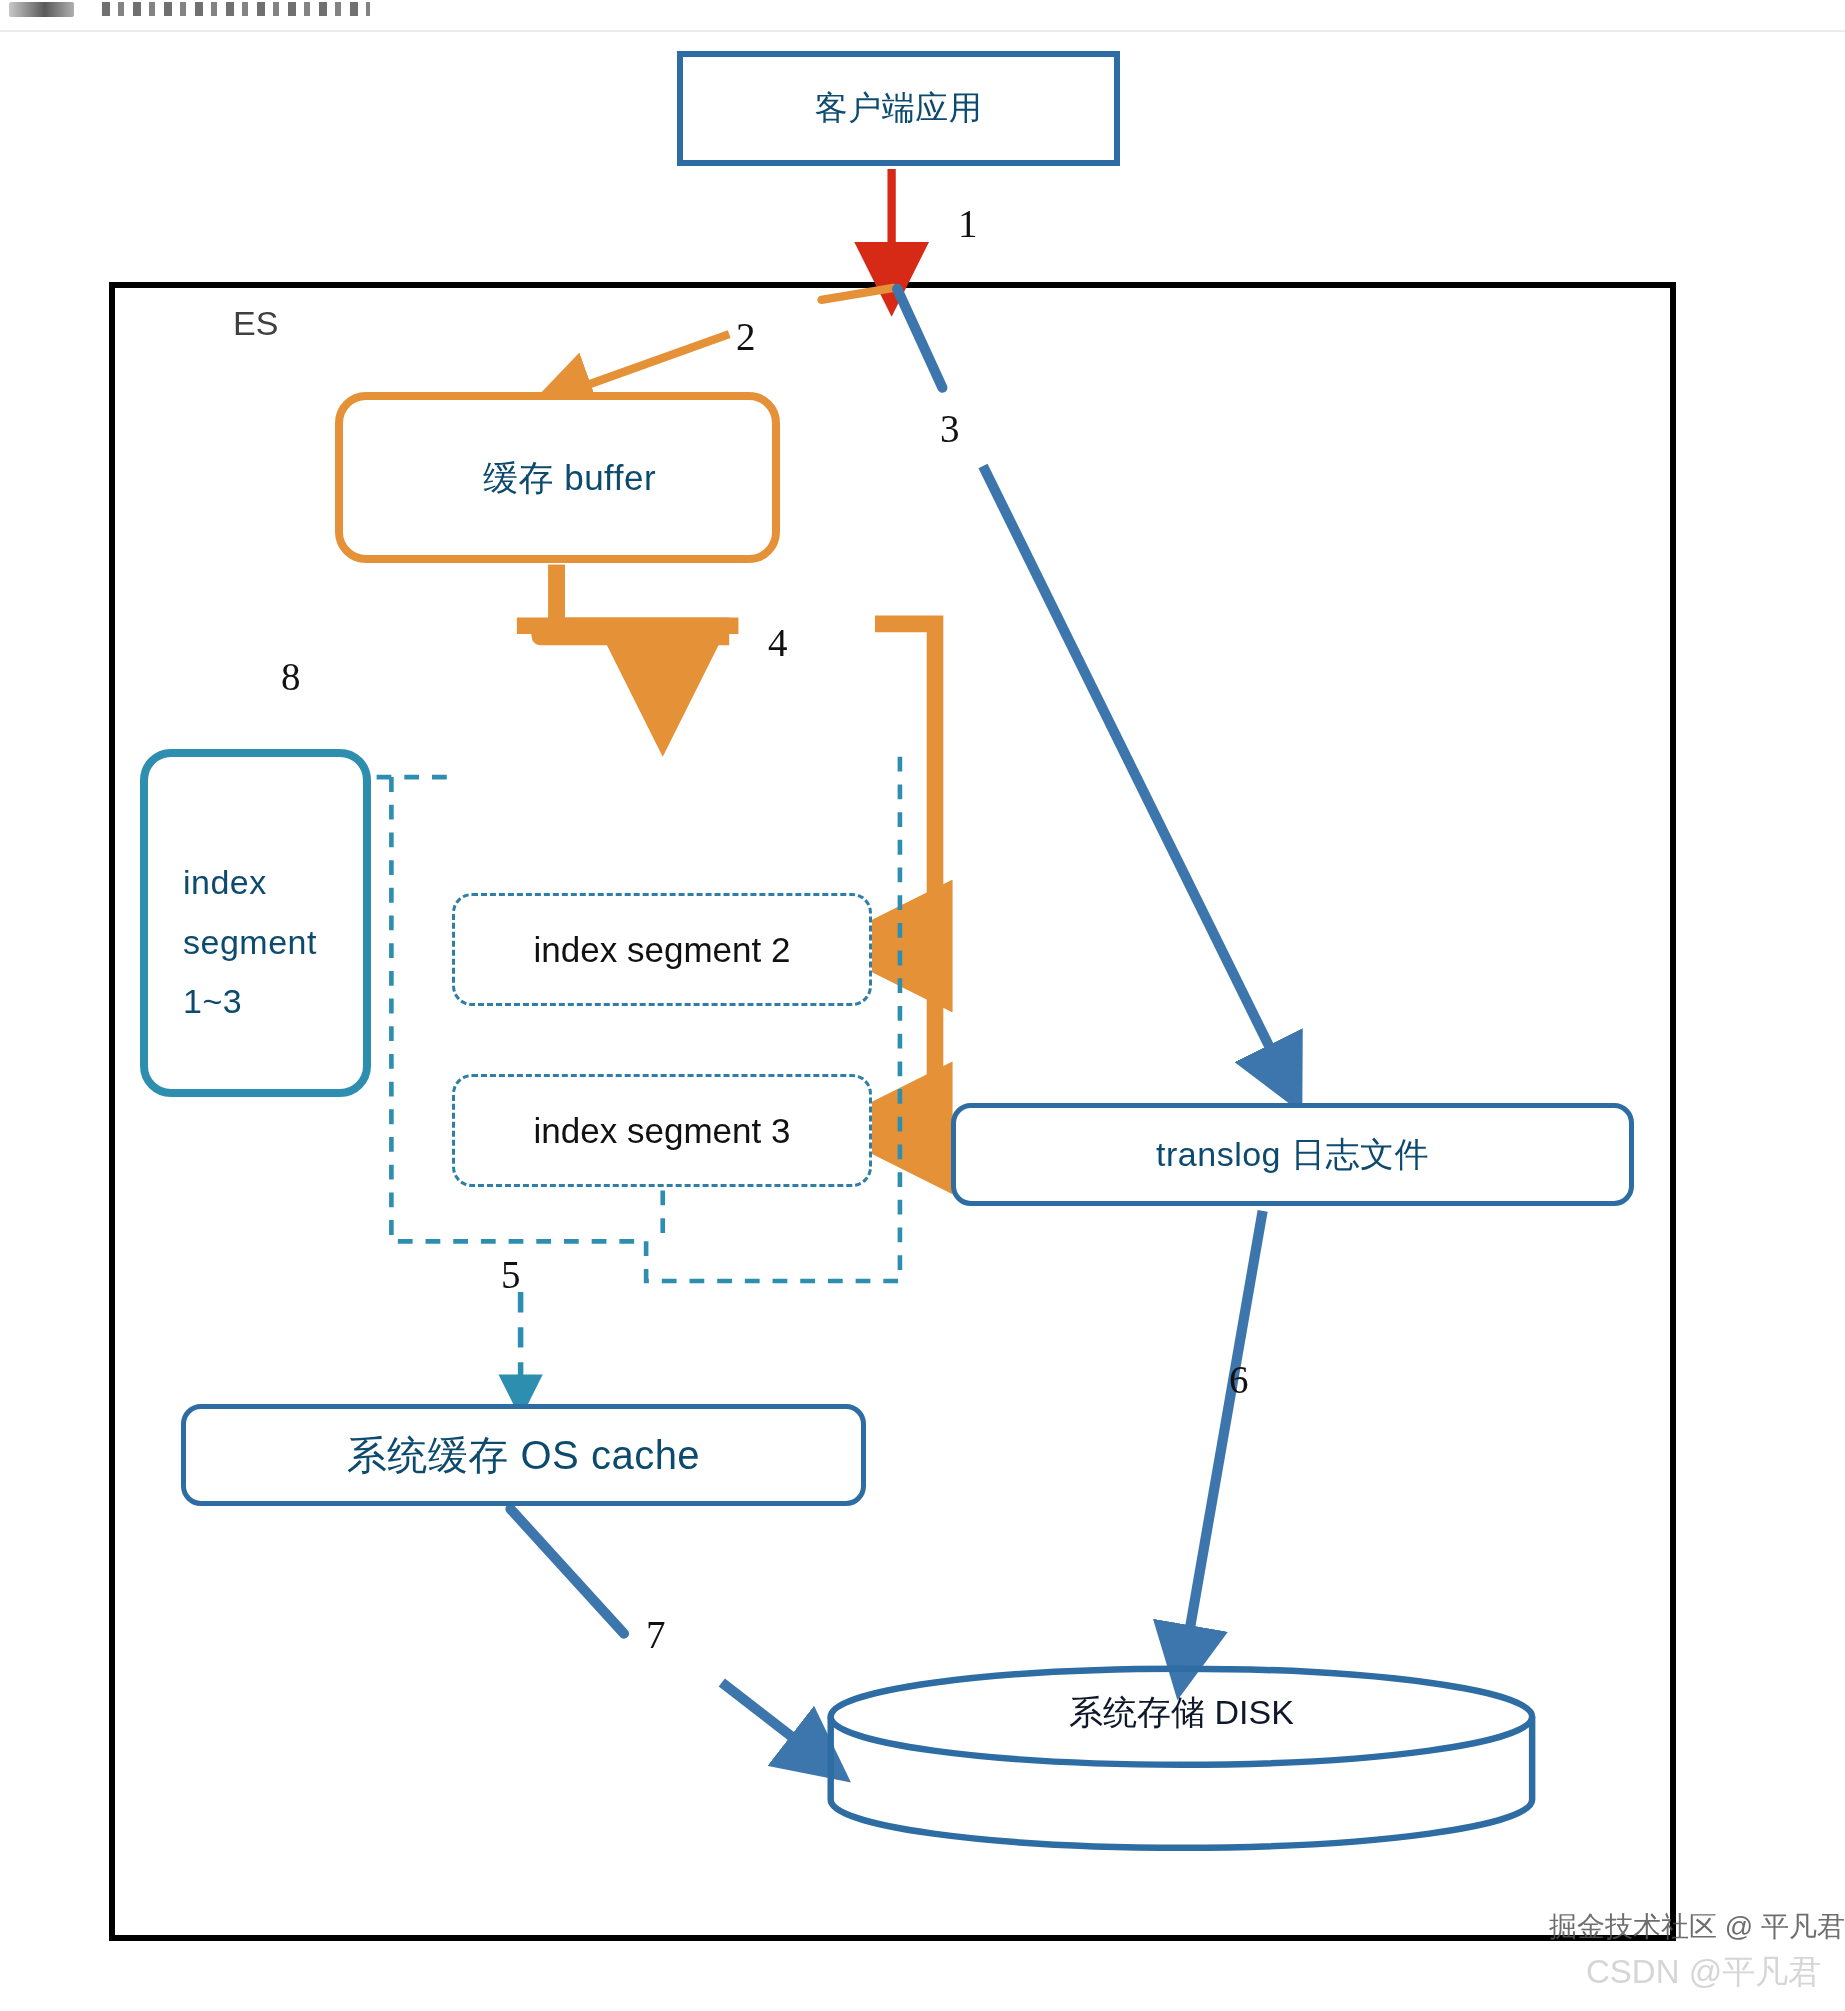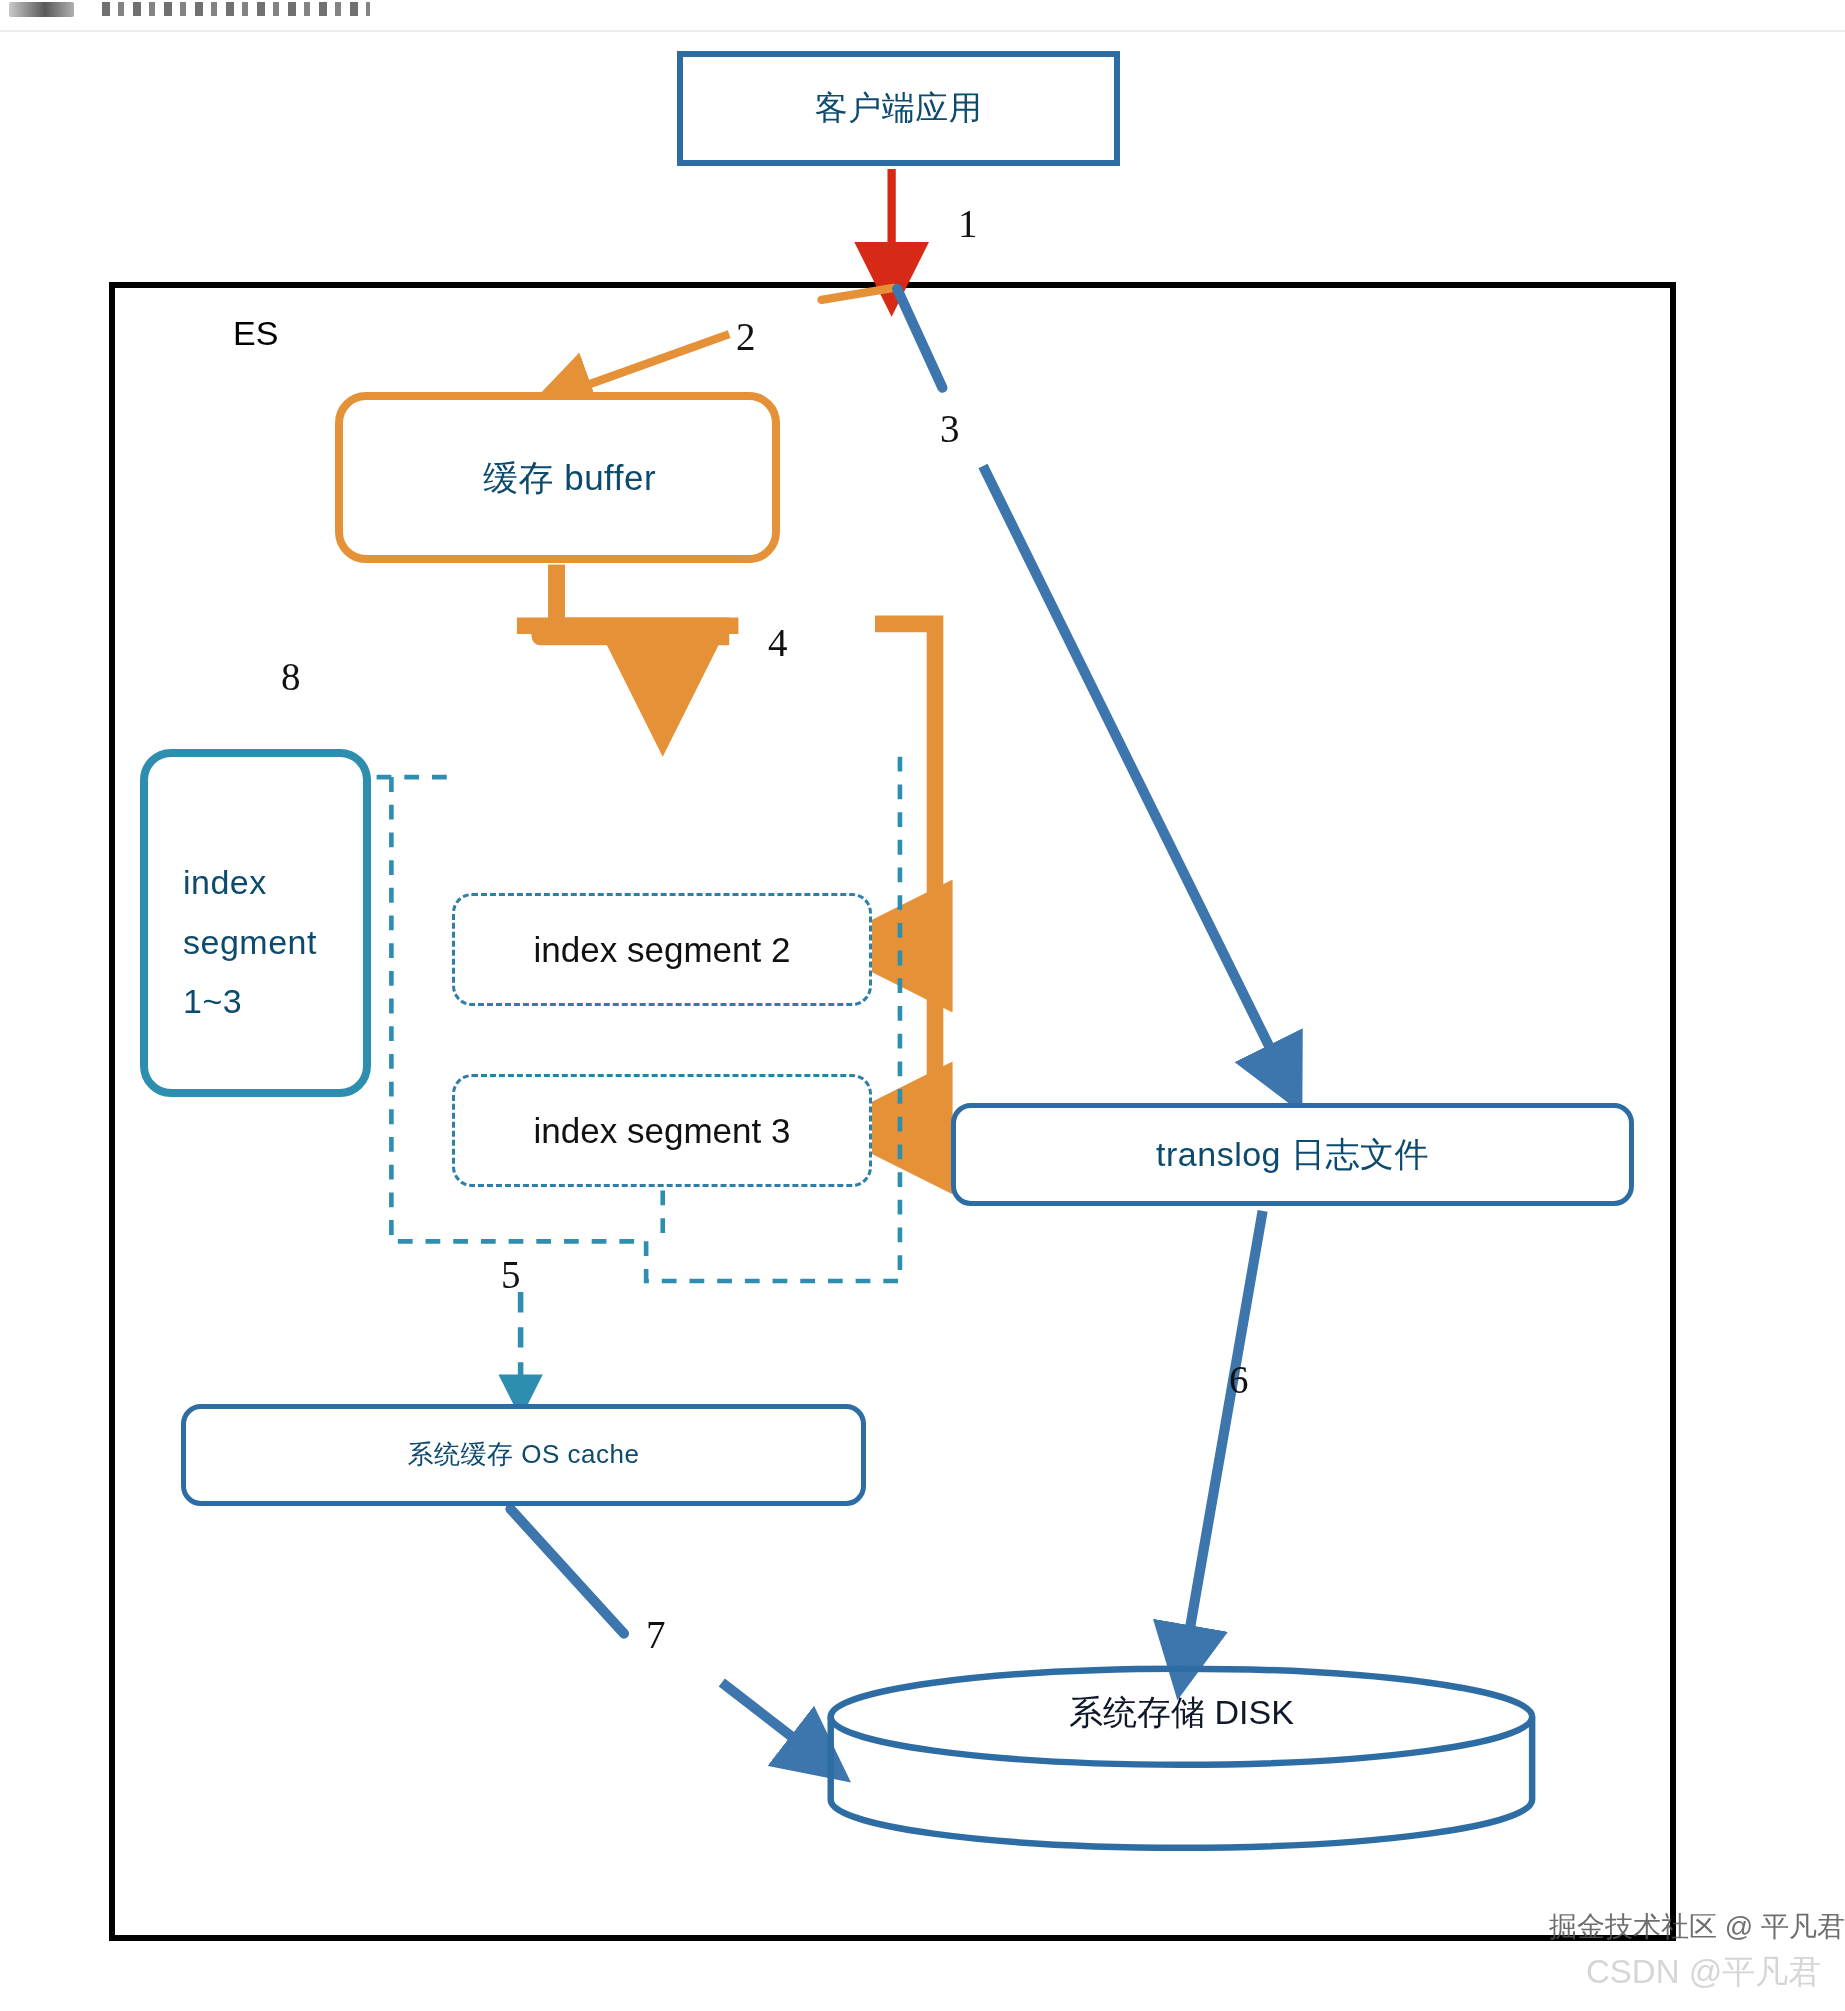--- a/index.html
+++ b/index.html
@@ -126,21 +126,21 @@
     border-radius: 20px;
   }
   #node-translog .node-label { font-size: 34px; }
 
   #node-oscache {
     left: 181px; top: 1404px;
     width: 685px; height: 102px;
     border: 5.5px solid #2e6ca4;
     border-radius: 20px;
   }
-  #node-oscache .node-label { font-size: 26px; }
+  #node-oscache .node-label { font-size: 40px; }
 
   #node-disk-text {
     position: absolute;
     left: 831px; top: 1690px;
     width: 701px; height: 55px;
     display: flex;
     align-items: flex-start;
     justify-content: center;
     font-size: 34px;
     color: #0f172a;
@@ -150,23 +150,23 @@
   #es-frame {
     position: absolute;
     left: 109px; top: 282px;
     width: 1567px; height: 1659px;
     border: 6.5px solid #000000;
     box-sizing: border-box;
     background: transparent;
   }
   #es-label {
     position: absolute;
-    left: 233px; top: 314px;
+    left: 233px; top: 304px;
     font-size: 34px;
-    color: #000000;
+    color: #404040;
   }
 
   
   .step-num {
     position: absolute;
     font-size: 39px;
     color: #111111;
     font-family: "Liberation Serif", serif;
   }
   #step-1 { left: 958px; top: 201px; }

